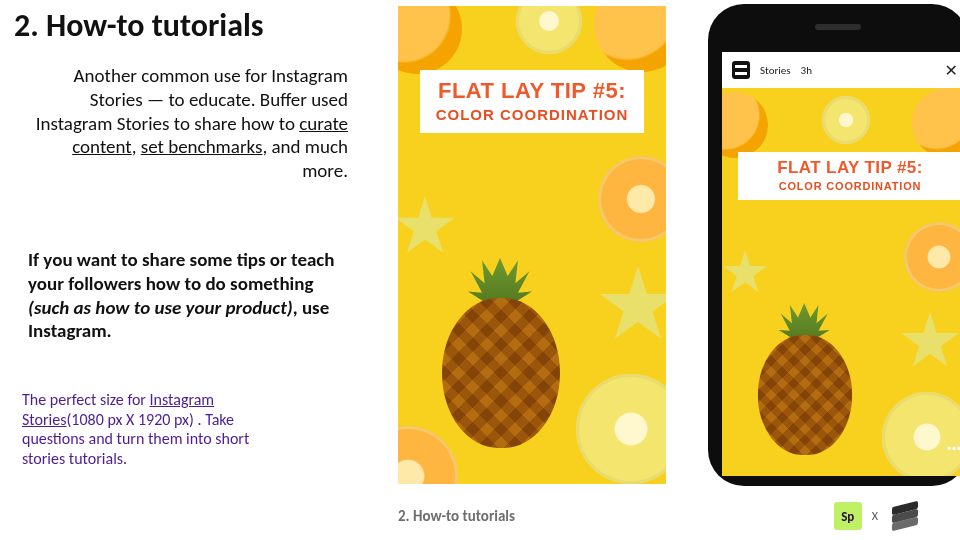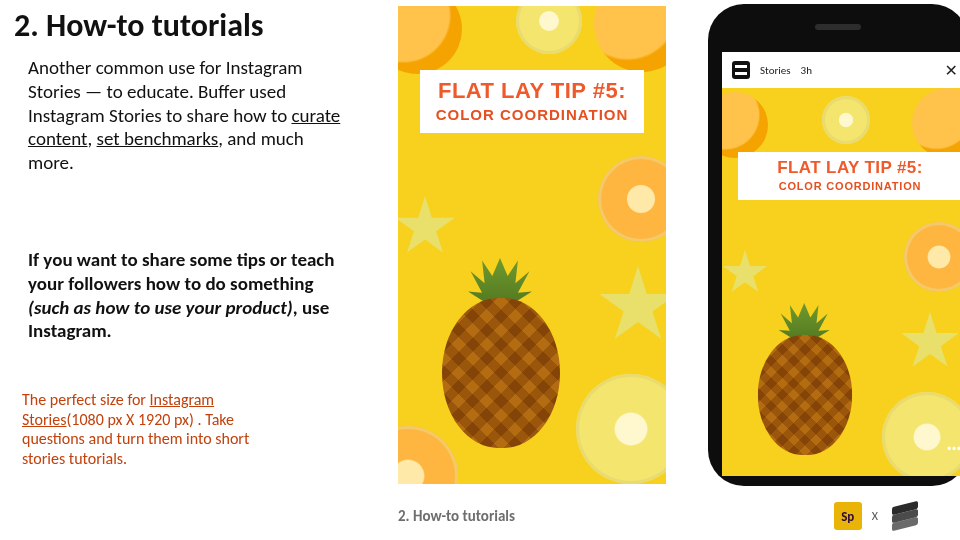--- a/index.html
+++ b/index.html
@@ -2,23 +2,23 @@
 <html><head>
 <meta charset="utf-8">
 <style>
   * { box-sizing: border-box; margin: 0; padding: 0; }
   html, body { width: 960px; height: 540px; font-family: Calibri, "Segoe UI", Arial, sans-serif; background: #fff; overflow: hidden; }
   .slide { position: relative; width: 928px; height: 540px; }
 
   
   .heading { position: absolute; left: 14px; top: 6px; font-weight: 700; font-size: 32px; color: #111; }
   .para { position: absolute; left: 28px; width: 320px; font-size: 19px; line-height: 1.25; color: #111; }
-  .para1 { top: 56px; }
+  .para1 { top: 64px; text-align: right; }
   .para2 { top: 248px; font-weight: bold; }
-  .notes { position: absolute; left: 22px; top: 390px; width: 266px; font-size: 16px; line-height: 1.22; color: #c2410c; }
+  .notes { position: absolute; left: 22px; top: 390px; width: 266px; font-size: 16px; line-height: 1.22; color: #4c1d95; }
   .u { text-decoration: underline; }
   .it { font-style: italic; }
 
   
   .story { position: absolute; left: 398px; top: 6px; width: 268px; height: 478px; background: #f7d11e; overflow: hidden; }
   .fruit { position: absolute; border-radius: 50%; }
   .orange     { background: radial-gradient(circle at 35% 35%, #ffc24a 0 55%, #f5a300 58% 100%); }
   .orange-cut { background: radial-gradient(circle, #ffe9a8 0 22%, #ffb640 24% 100%); box-shadow: inset 0 0 0 3px #f3c96a; }
   .lemon-cut  { background: radial-gradient(circle, #fff8cf 0 20%, #f4e56e 22% 100%); box-shadow: inset 0 0 0 3px #e9db6f; }
   .starfruit  { background: #e8e06a; clip-path: polygon(50% 0,61% 35%,98% 35%,68% 57%,79% 91%,50% 70%,21% 91%,32% 57%,2% 35%,39% 35%); border-radius: 0; }
@@ -49,21 +49,21 @@
   .st-x { font-size:16px; font-weight:300; color:#222; }
   .ph-tip { position:absolute; left:16px; right:6px; top:100px; background:#fff; padding:6px 8px 8px; text-align:center; }
   .ph-tip .l1{ font-family:Impact,"Arial Black",sans-serif; font-weight:700; font-size:17px; color:#ef5a2b; letter-spacing:.4px;}
   .ph-tip .l2{ font-family:Impact,"Arial Black",sans-serif; font-weight:700; font-size:11px; color:#e64f1f; letter-spacing:.8px; margin-top:2px;}
   .ph-dots { position:absolute; right:4px; bottom:20px; color:#fff; font-size:22px; letter-spacing:2px; font-weight:700;}
 
   
   .footer { position:absolute; left:398px; right:0; top:494px; height:44px; display:flex; align-items:center; padding:0 10px 0 0; }
   .footer-title { font-size:15px; font-weight:700; color:#6e6e6e; }
   .footer-spacer { flex:1; }
-  .sp-badge { width:28px; height:28px; background:#eab308; border-radius:3px; display:flex; align-items:center; justify-content:center; font-weight:700; font-size:13px; color:#2a0a3a; margin-right:10px; }
+  .sp-badge { width:28px; height:28px; background:#bef264; border-radius:3px; display:flex; align-items:center; justify-content:center; font-weight:700; font-size:13px; color:#2a0a3a; margin-right:10px; }
   .sp-x { font-size:12px; color:#555; margin-right:14px; }
   .stack-icon { width:26px; height:24px; position:relative; }
   .stack-icon span{position:absolute;left:0;width:26px;height:8px;background:#2b2b2b;transform:skewY(-14deg);border-radius:2px;}
   .stack-icon span:nth-child(1){top:0;}
   .stack-icon span:nth-child(2){top:8px;opacity:.85;}
   .stack-icon span:nth-child(3){top:16px;opacity:.7;}
 </style>
 </head>
 <body>
 

